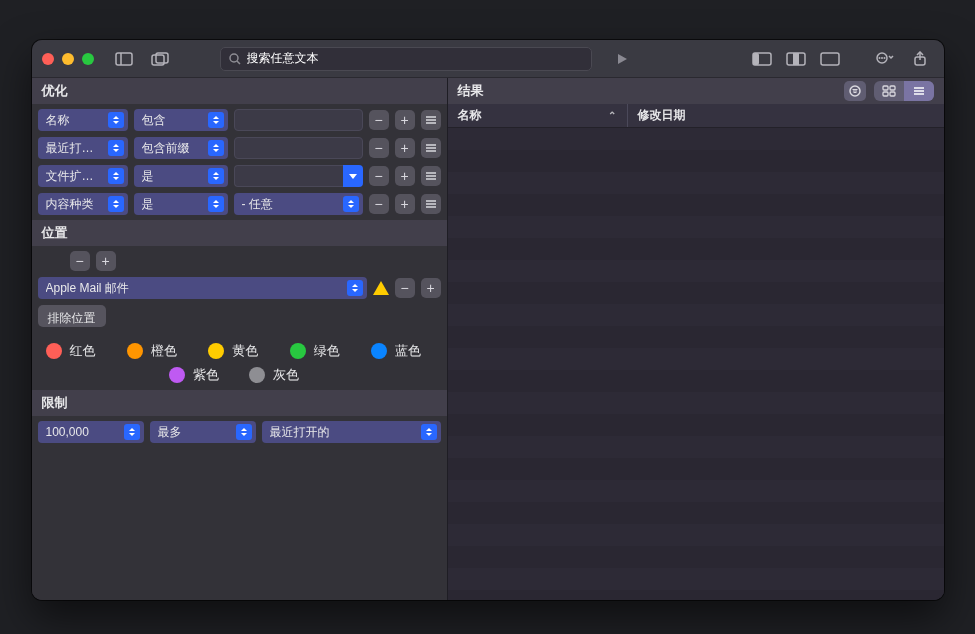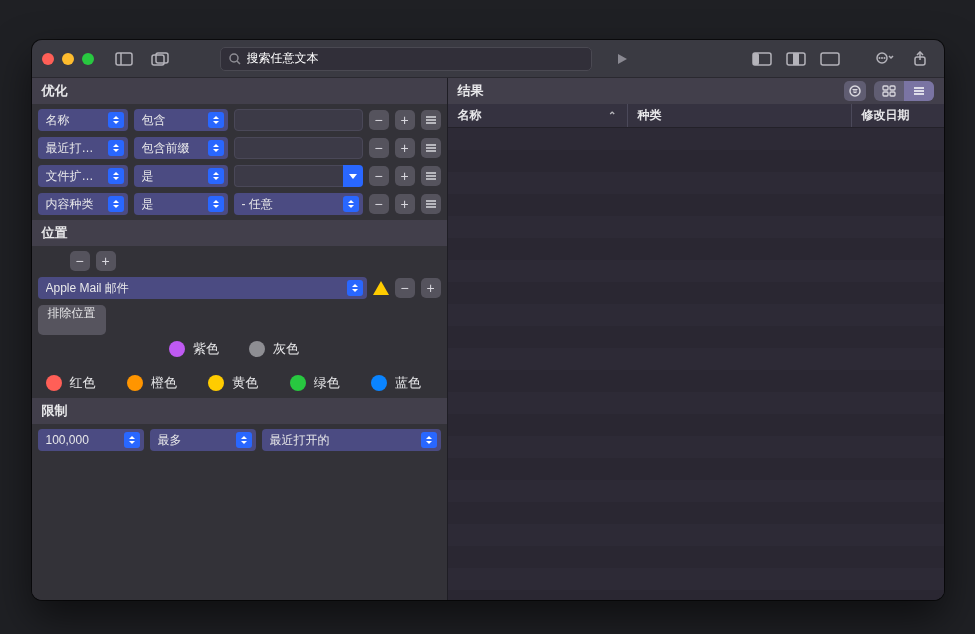--- a/index.html
+++ b/index.html
@@ -138,22 +138,22 @@
   .textbox{
     height:22px;border-radius:4px;background:#3c3a47;border:1px solid #4a4858;
   }
   .rbtn{
     width:20px;height:20px;border-radius:5px;background:var(--btn-round);
     display:flex;align-items:center;justify-content:center;color:#d9d8de;
     font-size:14px;line-height:1;
   }
   .rbtn.menu svg{display:block;}
   .pill-btn{
-    height:30px;border-radius:5px;background:var(--btn-grey);
-    display:flex;align-items:flex-start;padding:0 10px;color:var(--text);font-size:12px;
+    height:22px;border-radius:5px;background:var(--btn-grey);
+    display:flex;align-items:flex-end;padding:0 10px;color:var(--text);font-size:12px;
   }
   .warning{
     width:16px;height:14px;position:relative;
   }
   .warning::before{
     content:"";position:absolute;inset:0;
     width:0;height:0;margin:auto;
     border-left:8px solid transparent;border-right:8px solid transparent;border-bottom:14px solid #ffcc00;
   }
   
@@ -391,50 +391,50 @@
             <div class="rbtn">−</div>
             <div class="rbtn">+</div>
           </div>
           <div class="row">
             <div class="pill-btn">
               <span>排除位置</span>
             </div>
           </div>
         </div>
 
+        <div class="tags-grid">
+          <div class="tag">
+              <span class="swatch" style="background:#ff5f57"></span>
+              <span>红色</span>
+            </div>
+          <div class="tag">
+              <span class="swatch" style="background:#ff9500"></span>
+              <span>橙色</span>
+            </div>
+          <div class="tag">
+              <span class="swatch" style="background:#ffcc00"></span>
+              <span>黄色</span>
+            </div>
+          <div class="tag">
+              <span class="swatch" style="background:#28c840"></span>
+              <span>绿色</span>
+            </div>
+          <div class="tag">
+              <span class="swatch" style="background:#0a84ff"></span>
+              <span>蓝色</span>
+            </div>
+        </div>
         <div class="tags-grid row2" style="padding-top:0">
           <div class="tag">
               <span class="swatch" style="background:#bf5af2"></span>
               <span>紫色</span>
             </div>
           <div class="tag">
               <span class="swatch" style="background:#8e8e93"></span>
               <span>灰色</span>
-            </div>
-        </div>
-        <div class="tags-grid">
-          <div class="tag">
-              <span class="swatch" style="background:#ff5f57"></span>
-              <span>红色</span>
-            </div>
-          <div class="tag">
-              <span class="swatch" style="background:#ff9500"></span>
-              <span>橙色</span>
-            </div>
-          <div class="tag">
-              <span class="swatch" style="background:#ffcc00"></span>
-              <span>黄色</span>
-            </div>
-          <div class="tag">
-              <span class="swatch" style="background:#28c840"></span>
-              <span>绿色</span>
-            </div>
-          <div class="tag">
-              <span class="swatch" style="background:#0a84ff"></span>
-              <span>蓝色</span>
             </div>
         </div>
 
         <div class="section-h">
           <span>限制</span>
         </div>
         <div class="rows">
           <div class="row">
             <div class="popup" style="flex:0 0 106px">
               <span class="label">100,000</span>
@@ -482,23 +482,20 @@
                 </svg>
             </div>
           </div>
         </div>
 
         <div class="cols">
           <div class="col" style="flex:0 0 180px">
             <span>名称</span>
             <span class="sort">⌃</span>
           </div>
-          <div class="col" style="flex:1">
-            <span>种类</span>
-          </div>
           <div class="col" style="flex:0 0 92px">
             <span>修改日期</span>
           </div>
         </div>
 
         <div class="stripes">
           <div class="stripe"></div>
             <div class="stripe"></div>
             <div class="stripe"></div>
             <div class="stripe"></div>

